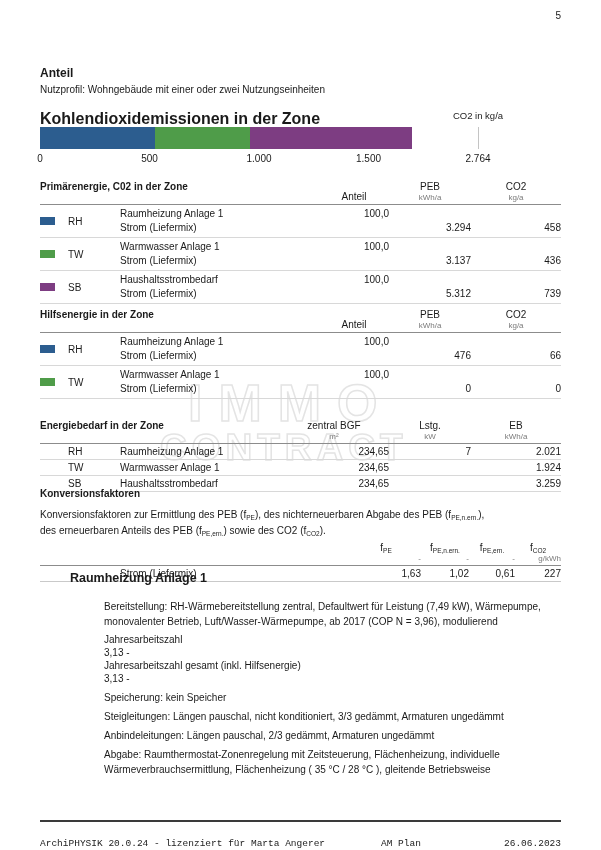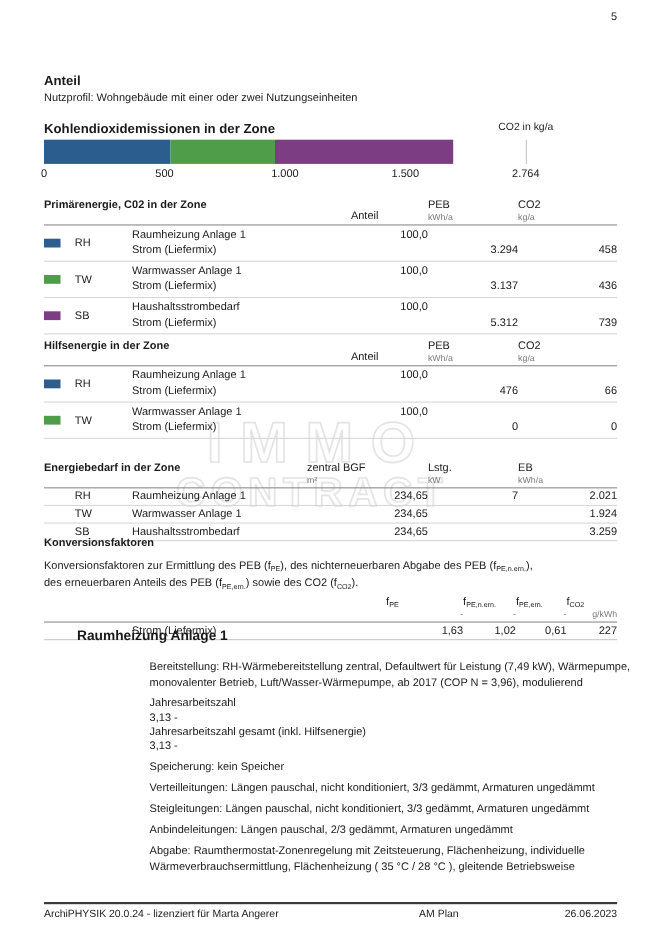--- a/index.html
+++ b/index.html
@@ -9,31 +9,31 @@
   
   .pagenum{position:absolute;top:10px;right:40px;font-size:10px;z-index:2;}
   .hdr{top:22px;border-bottom:2px solid #3a3a3a;padding-bottom:4px;}
   .hdr h1{margin:0;font-size:15.5px;font-weight:bold;}
   .hdr .sub{font-size:8.5px;color:#333;margin-top:2px;}
   .wohnen{top:66px;}
   .wohnen h2{margin:0;font-size:12px;font-weight:bold;}
   .wohnen .profile{font-size:10px;margin-top:4px;}
   
   .chart{top:108px;height:60px;}
-  .chart-title{font-size:12px;font-weight:bold;position:absolute;left:0;top:2px;}
+  .chart-title{font-size:16px;font-weight:bold;position:absolute;left:0;top:2px;}
   .chart-unit{font-size:9.5px;color:#222;position:absolute;left:438px;top:2px;transform:translateX(-50%);white-space:nowrap;}
   .bar{position:absolute;left:0;top:19px;width:438px;height:22px;display:flex;}
   .bar-seg{height:100%;}
   .tickline{position:absolute;left:438px;top:19px;width:1px;height:22px;background:#c4c4c4;}
   .ticks{position:absolute;left:0;top:45px;width:438px;height:12px;font-size:10px;}
   .tick{position:absolute;transform:translateX(-50%);white-space:nowrap;}
   
   .thead{display:flex;align-items:flex-end;border-bottom:1px solid #8c8c8c;padding-bottom:2px;}
   .t-title{flex:1;font-size:10px;font-weight:bold;align-self:flex-start;}
-  .colh{display:flex;flex-direction:column;align-items:flex-start;}
+  .colh{display:flex;flex-direction:column;align-items:center;}
   .ch{font-size:10px;}
   .cu{font-size:8px;color:#7a7a7a;margin-top:1px;}
   .w-ant{width:70px;}.w-peb{width:82px;}.w-co2{width:90px;}
   .trow{display:flex;border-bottom:1px solid #d8d8d8;padding:2px 0;}
   .c-sw{width:28px;display:flex;align-items:center;}
   .swatch{width:15px;height:8px;display:inline-block;}
   .c-code{width:52px;font-size:10px;display:flex;align-items:center;}
   .c-desc{flex:1;font-size:10px;}
   .c-desc .l1,.c-desc .l2{height:14px;line-height:14px;}
   .c-num{font-size:10px;text-align:right;}
@@ -57,27 +57,27 @@
   .conv-head .colh{font-size:10px;}
   .conv-units{display:flex;border-bottom:1px solid #8c8c8c;padding-bottom:2px;font-size:8px;color:#7a7a7a;}
   .conv-units div{text-align:right;}
   .conv-row{display:flex;border-bottom:1px solid #c9c9c9;padding:2px 0;font-size:10px;}
   .conv-row .lbl{flex:1;padding-left:80px;}
   .conv-row div{text-align:right;}
   .conv-row .lbl{text-align:left;}
   
   .system{top:571px;}
   .system h3{margin:0 0 0 30px;font-size:12.5px;font-weight:bold;}
-  .sys-body{margin-left:96px;width:441px;font-size:10px;line-height:15px;}
+  .sys-body{margin-left:64px;width:441px;font-size:10px;line-height:15px;}
   .sys-body p{margin:0 0 4px 0;}
   .sys-body .first{margin-top:14px;}
   .kv{display:flex;justify-content:space-between;line-height:13px;flex-direction:column;}
   .kv.last{margin-bottom:5px;}
   
-  .footer{top:820px;border-top:2px solid #3a3a3a;padding-top:4px;display:flex;font-size:9.5px;color:#222;}
+  .footer{top:820px;border-top:2px solid #3a3a3a;padding-top:16px;display:flex;font-size:9.5px;color:#222;font-family:Liberation Mono, monospace;}
   .footer .f-left{flex:1;}
   .footer .f-center{width:110px;}
   .footer .f-right{width:70px;text-align:right;}
   
   .watermark{position:absolute;top:378px;left:160px;z-index:1;pointer-events:none;
              color:transparent;-webkit-text-stroke:1.5px #e4e4e4;font-weight:bold;}
   .wm1{font-size:52px;letter-spacing:16px;line-height:50px;margin-left:28px;}
   .wm2{font-size:37px;letter-spacing:5px;line-height:40px;}
 </style>
 </head>
@@ -345,21 +345,20 @@
       <p class="first">Bereitstellung: RH-Wärmebereitstellung zentral, Defaultwert für Leistung  (7,49 kW), Wärmepumpe, monovalenter Betrieb, Luft/Wasser-Wärmepumpe, ab 2017 (COP N = 3,96), modulierend</p>
       <div class="kv">
         <span>Jahresarbeitszahl</span>
         <span>3,13 -</span>
       </div>
       <div class="kv last">
         <span>Jahresarbeitszahl gesamt (inkl. Hilfsenergie)</span>
         <span>3,13 -</span>
       </div>
       <p>Speicherung: kein Speicher</p>
-      <p>Verteilleitungen: Längen pauschal, nicht konditioniert, 3/3 gedämmt, Armaturen ungedämmt</p>
       <p>Steigleitungen: Längen pauschal, nicht konditioniert, 3/3 gedämmt, Armaturen ungedämmt</p>
       <p>Anbindeleitungen: Längen pauschal, 2/3 gedämmt, Armaturen ungedämmt</p>
       <p>Abgabe: Raumthermostat-Zonenregelung mit Zeitsteuerung, Flächenheizung, individuelle Wärmeverbrauchsermittlung, Flächenheizung ( 35 °C / 28 °C ), gleitende Betriebsweise</p>
     </div>
   </div>
 
   <div class="sec footer">
     <div class="f-left">ArchiPHYSIK 20.0.24 - lizenziert für Marta Angerer</div>
     <div class="f-center">AM Plan</div>
     <div class="f-right">26.06.2023</div>

